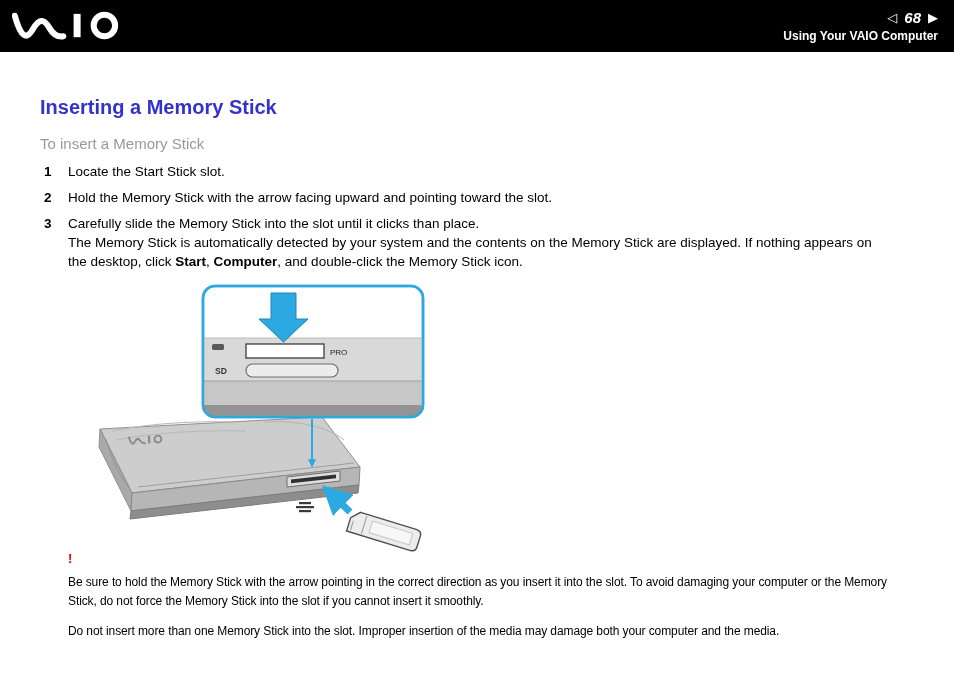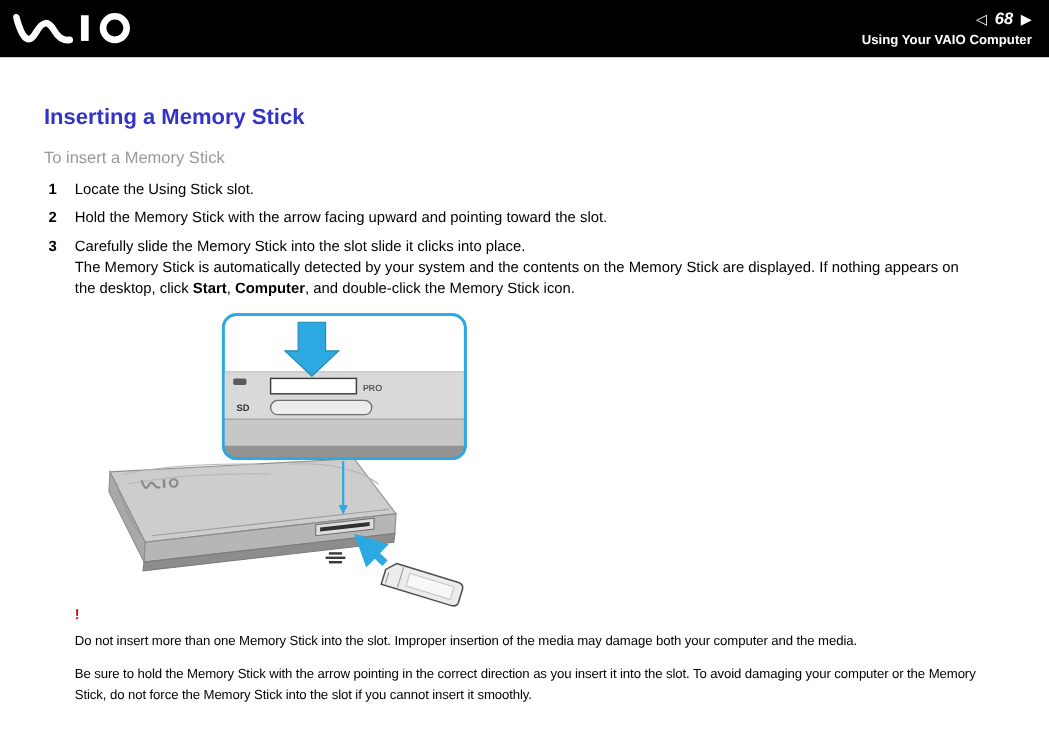--- a/index.html
+++ b/index.html
@@ -72,30 +72,30 @@
       <div class="section-title">Using Your VAIO Computer</div>
     </div>
   </header>
 
   <h1 class="h1">Inserting a Memory Stick</h1>
   <h2 class="h2">To insert a Memory Stick</h2>
 
   <ol class="steps">
     <li class="step">
       <span class="step-num">1</span>
-      <div class="step-body">Locate the Using Stick slot.</div>
+      <div class="step-body">Locate the Start Stick slot.</div>
     </li>
     <li class="step">
       <span class="step-num">2</span>
       <div class="step-body">Hold the Memory Stick with the arrow facing upward and pointing toward the slot.</div>
     </li>
     <li class="step">
       <span class="step-num">3</span>
       <div class="step-body">
-        <div>Carefully slide the Memory Stick into the slot slide it clicks into place.</div>
+        <div>Carefully slide the Memory Stick into the slot until it clicks than place.</div>
         <div class="note"><span>The Memory Stick is automatically detected by your system and the contents on the Memory Stick are displayed. If nothing appears on the desktop, click </span><span class="b">Start</span><span>, </span><span class="b">Computer</span><span>, and double-click the Memory Stick icon.</span></div>
       </div>
     </li>
   </ol>
 
   <div class="illustration">
     <svg class="illu-svg" viewBox="0 0 450 274">
       <defs>
         <marker id="arrow-head" markerWidth="4.2" markerHeight="4.2" refX="3.4" refY="2.1" orient="auto">
           <path d="M0,0 L4.2,2.1 L0,4.2 Z" fill="#2ca9e1"></path>
@@ -152,17 +152,17 @@
           <rect x="164" y="83" width="92" height="13" rx="6.5" fill="#ececec" stroke="#6e6e6e" stroke-width="1.2"></rect>
         </g>
         <path d="M189,12 h25 v26 h12 l-24.5,23 -24.5,-23 h12 z" fill="#2ca9e1" stroke="#1f86b4" stroke-width="1"></path>
         <rect x="121" y="5" width="220" height="131" rx="12" fill="none" stroke="#2ca9e1" stroke-width="2.5"></rect>
       </g>
     </svg>
   </div>
 
   <div class="caution">
     <div class="caution-mark">!</div>
+    <p>Be sure to hold the Memory Stick with the arrow pointing in the correct direction as you insert it into the slot. To avoid damaging your computer or the Memory Stick, do not force the Memory Stick into the slot if you cannot insert it smoothly.</p>
     <p>Do not insert more than one Memory Stick into the slot. Improper insertion of the media may damage both your computer and the media.</p>
-    <p>Be sure to hold the Memory Stick with the arrow pointing in the correct direction as you insert it into the slot. To avoid damaging your computer or the Memory Stick, do not force the Memory Stick into the slot if you cannot insert it smoothly.</p>
   </div>
 
 </div>
 
 </body></html>

